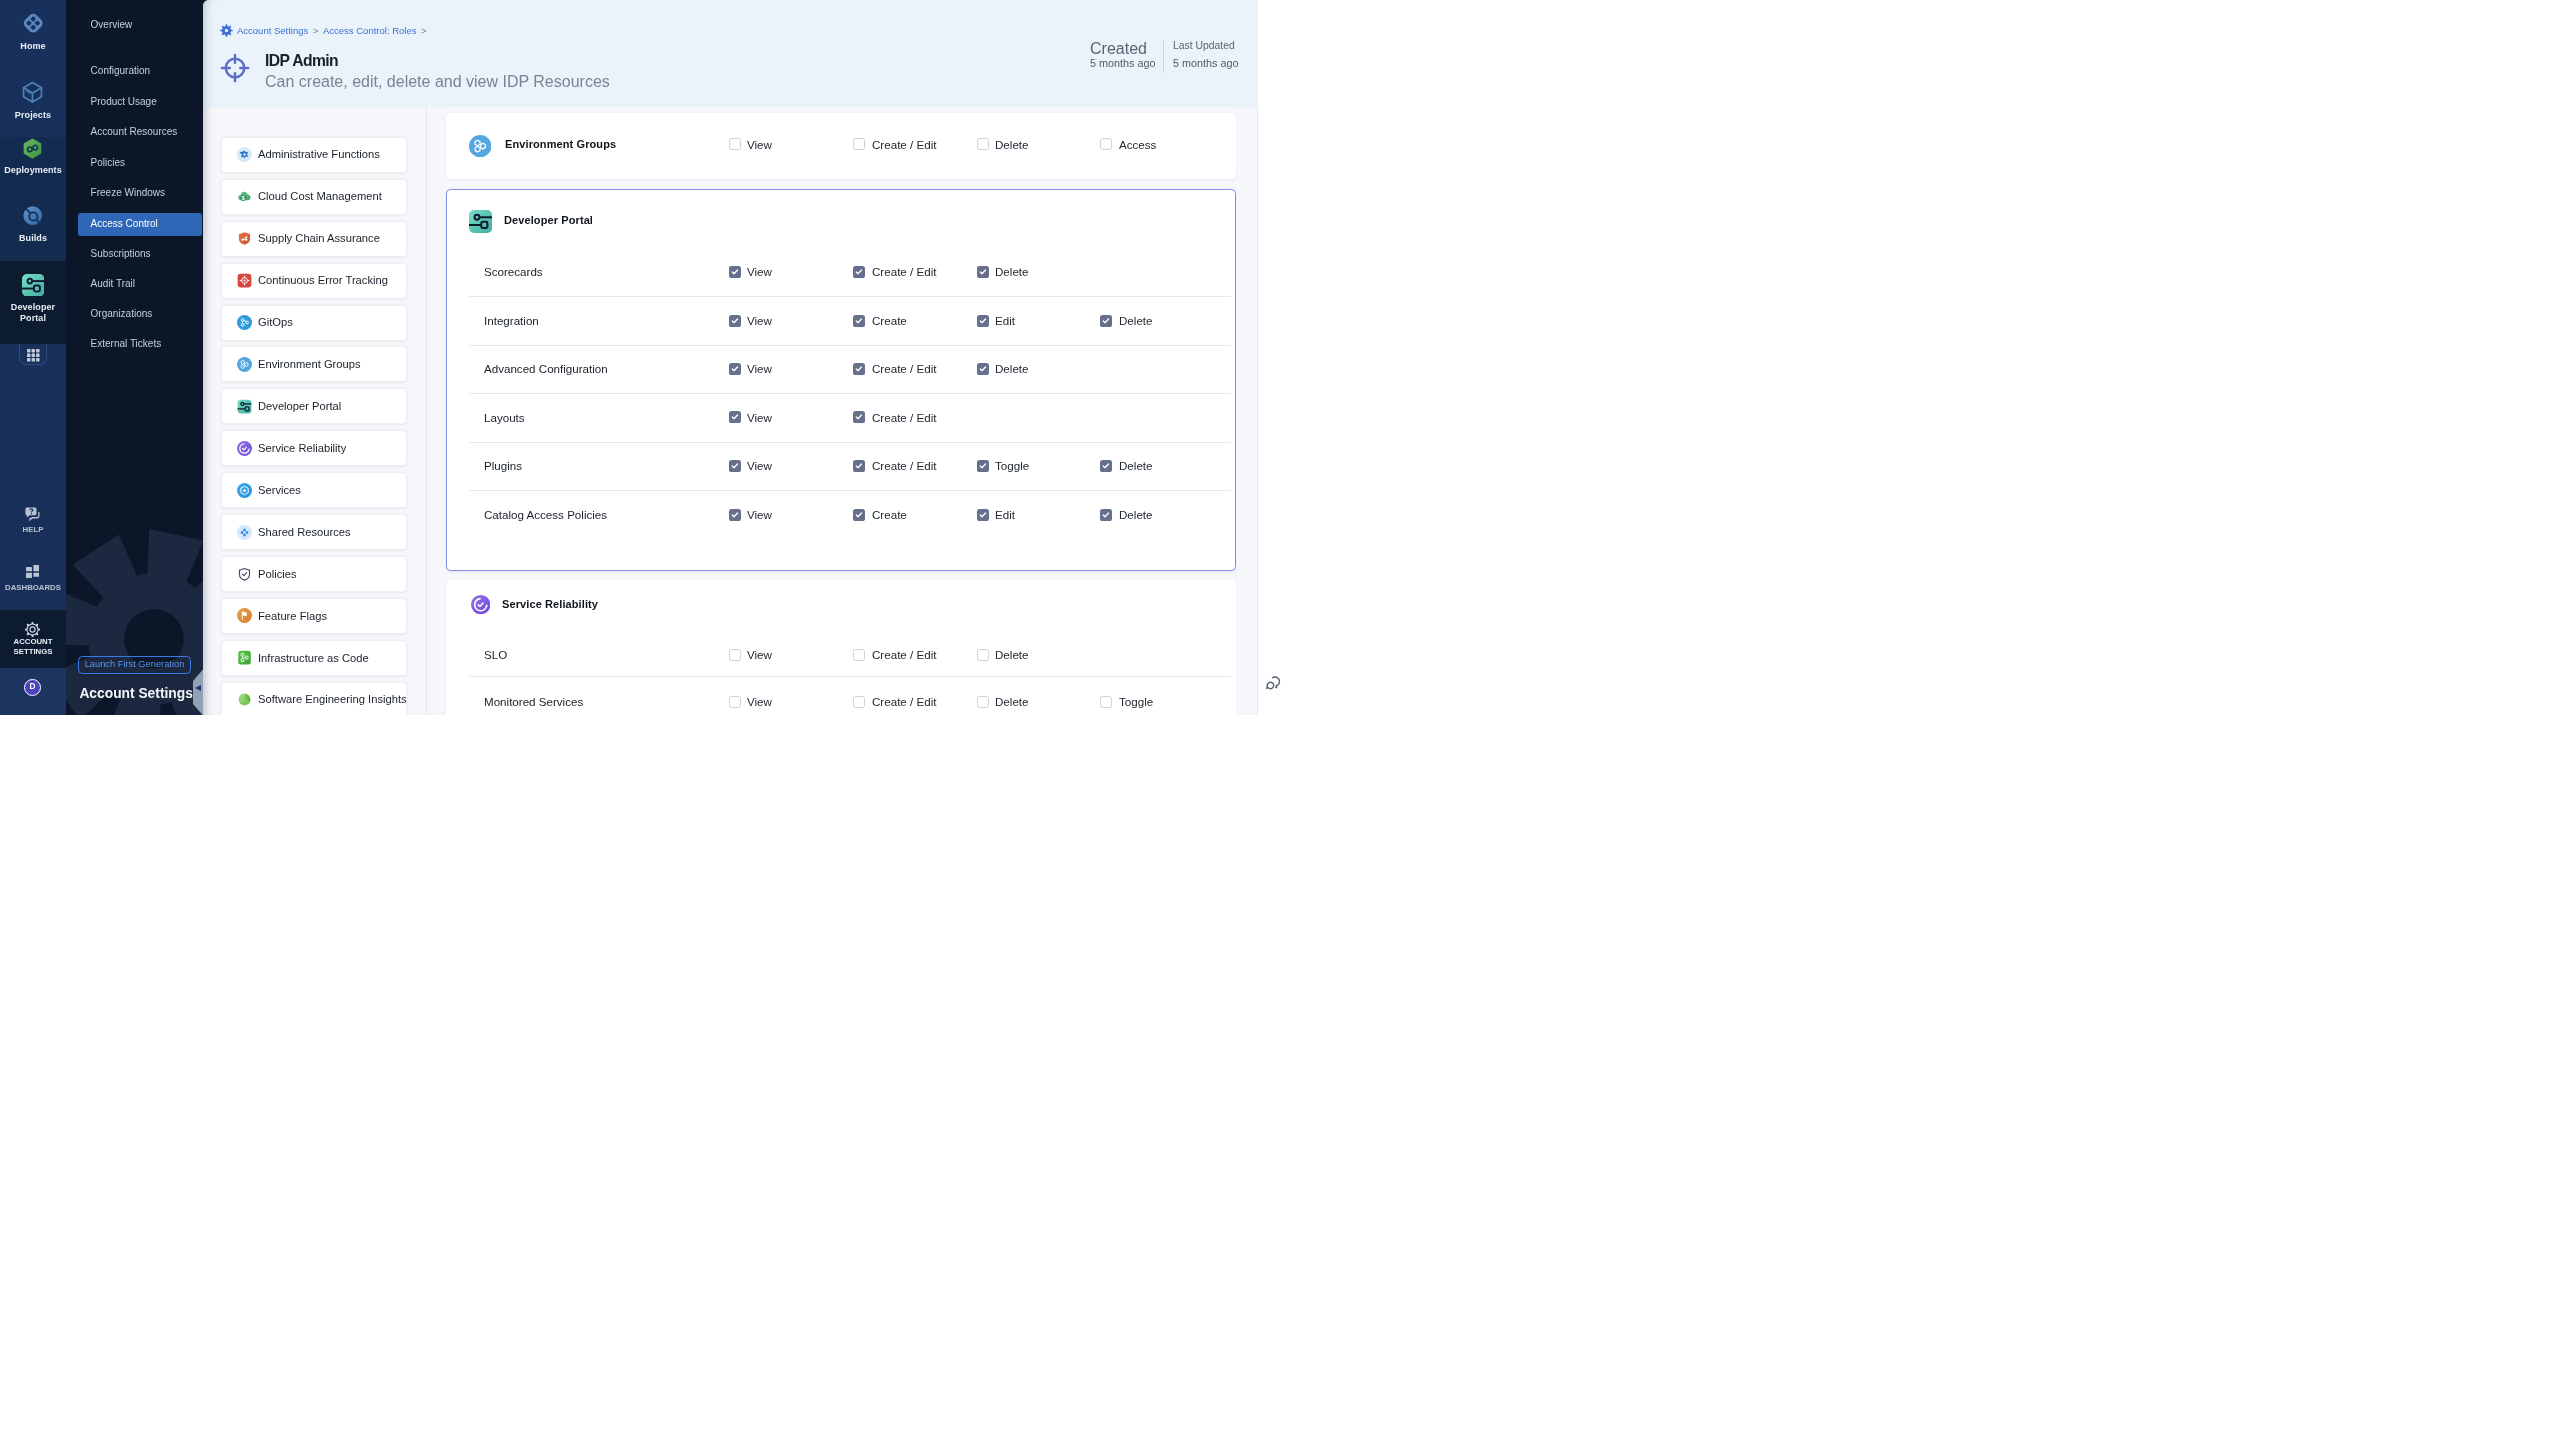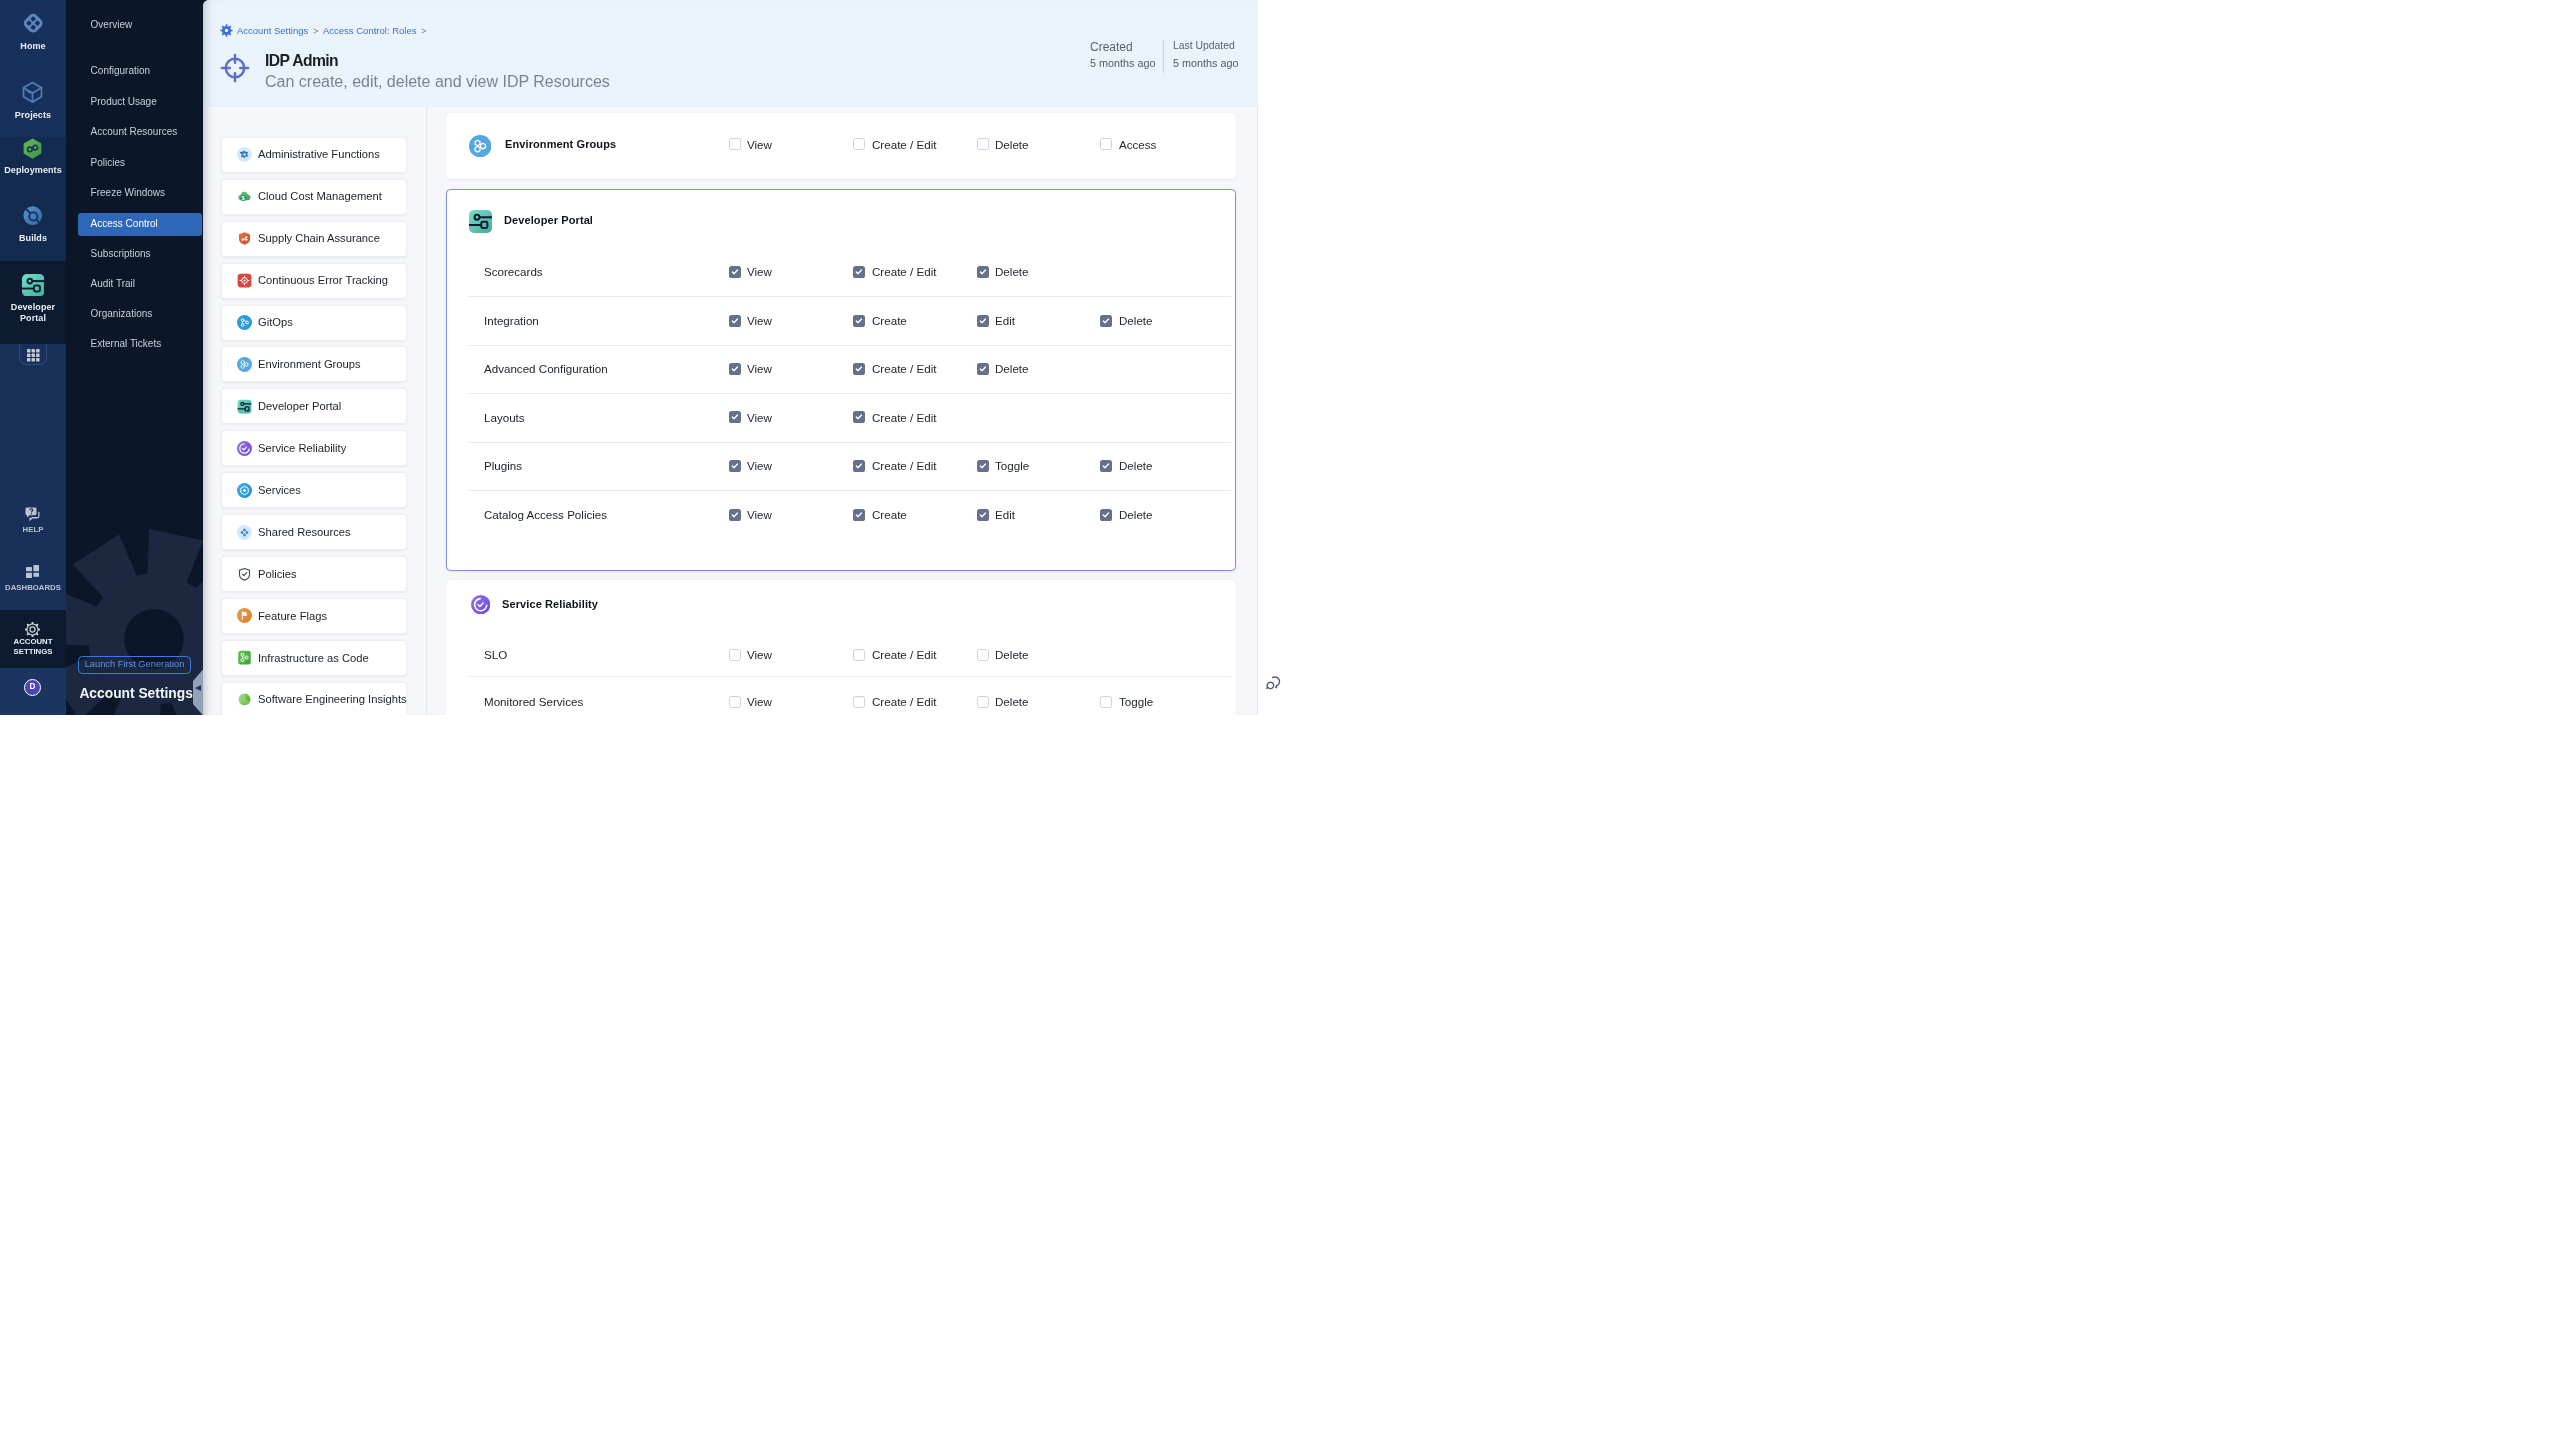--- a/index.html
+++ b/index.html
@@ -183,21 +183,21 @@
 <div class="abs crumbsep" style="left:218px;top:25px;">&gt;</div>
 <svg class="abs" style="left:17px;top:53px" width="30" height="30" viewBox="0 0 40 40" fill="none" stroke="#5D6EC9" stroke-width="3.3" stroke-linecap="round">
 <circle cx="20" cy="20" r="12.3"></circle>
 <line x1="20" y1="2.5" x2="20" y2="13"></line>
 <line x1="20" y1="27" x2="20" y2="37.5"></line>
 <line x1="2.5" y1="20" x2="13" y2="20"></line>
 <line x1="27" y1="20" x2="37.5" y2="20"></line>
 </svg>
 <div class="abs " style="left:62px;top:52px;font-size:15.7px;font-weight:bold;letter-spacing:-0.6px;color:#1B2026;">IDP Admin</div>
 <div class="abs " style="left:62px;top:73px;font-size:16px;color:#7A8294;">Can create, edit, delete and view IDP Resources</div>
-<div class="abs " style="left:887px;top:40px;font-size:12px;color:#5A6372;">Created</div>
+<div class="abs " style="left:887px;top:40px;font-size:16px;color:#5A6372;">Created</div>
 <div class="abs " style="left:887px;top:57px;font-size:10.8px;color:#525B6B;">5 months ago</div>
 <div class="abs " style="left:960px;top:40px;width:0.7px;height:33px;background:#C9D4E0;"></div>
 <div class="abs " style="left:970px;top:40px;font-size:10.4px;color:#5A6372;">Last Updated</div>
 <div class="abs " style="left:970px;top:57px;font-size:10.8px;color:#525B6B;">5 months ago</div>
 <div class="abs mcard" style="top:137px;"></div>
 <svg class="abs" style="left:34px;top:147px" width="15" height="15" viewBox="0 0 24 24">
         <circle cx="12" cy="12" r="12" fill="#D6E9F9"></circle>
 <path d="M12 5.6 l0.9 1.7 a5 5 0 0 1 1.9 0.8 l1.9-.5 1 1.7-1.3 1.5a5 5 0 0 1 0 1.8 l1.3 1.5-1 1.7-1.9-.5a5 5 0 0 1-1.9.8 L12 18.4l-.9-1.7a5 5 0 0 1-1.9-.8 l-1.9.5-1-1.7 1.3-1.5a5 5 0 0 1 0-1.8 L4.3 9.3l1-1.7 1.9.5a5 5 0 0 1 1.9-.8 Z" fill="#2E78C8"></path>
 <circle cx="12" cy="12" r="2" fill="#D6E9F9"></circle>
       </svg>

